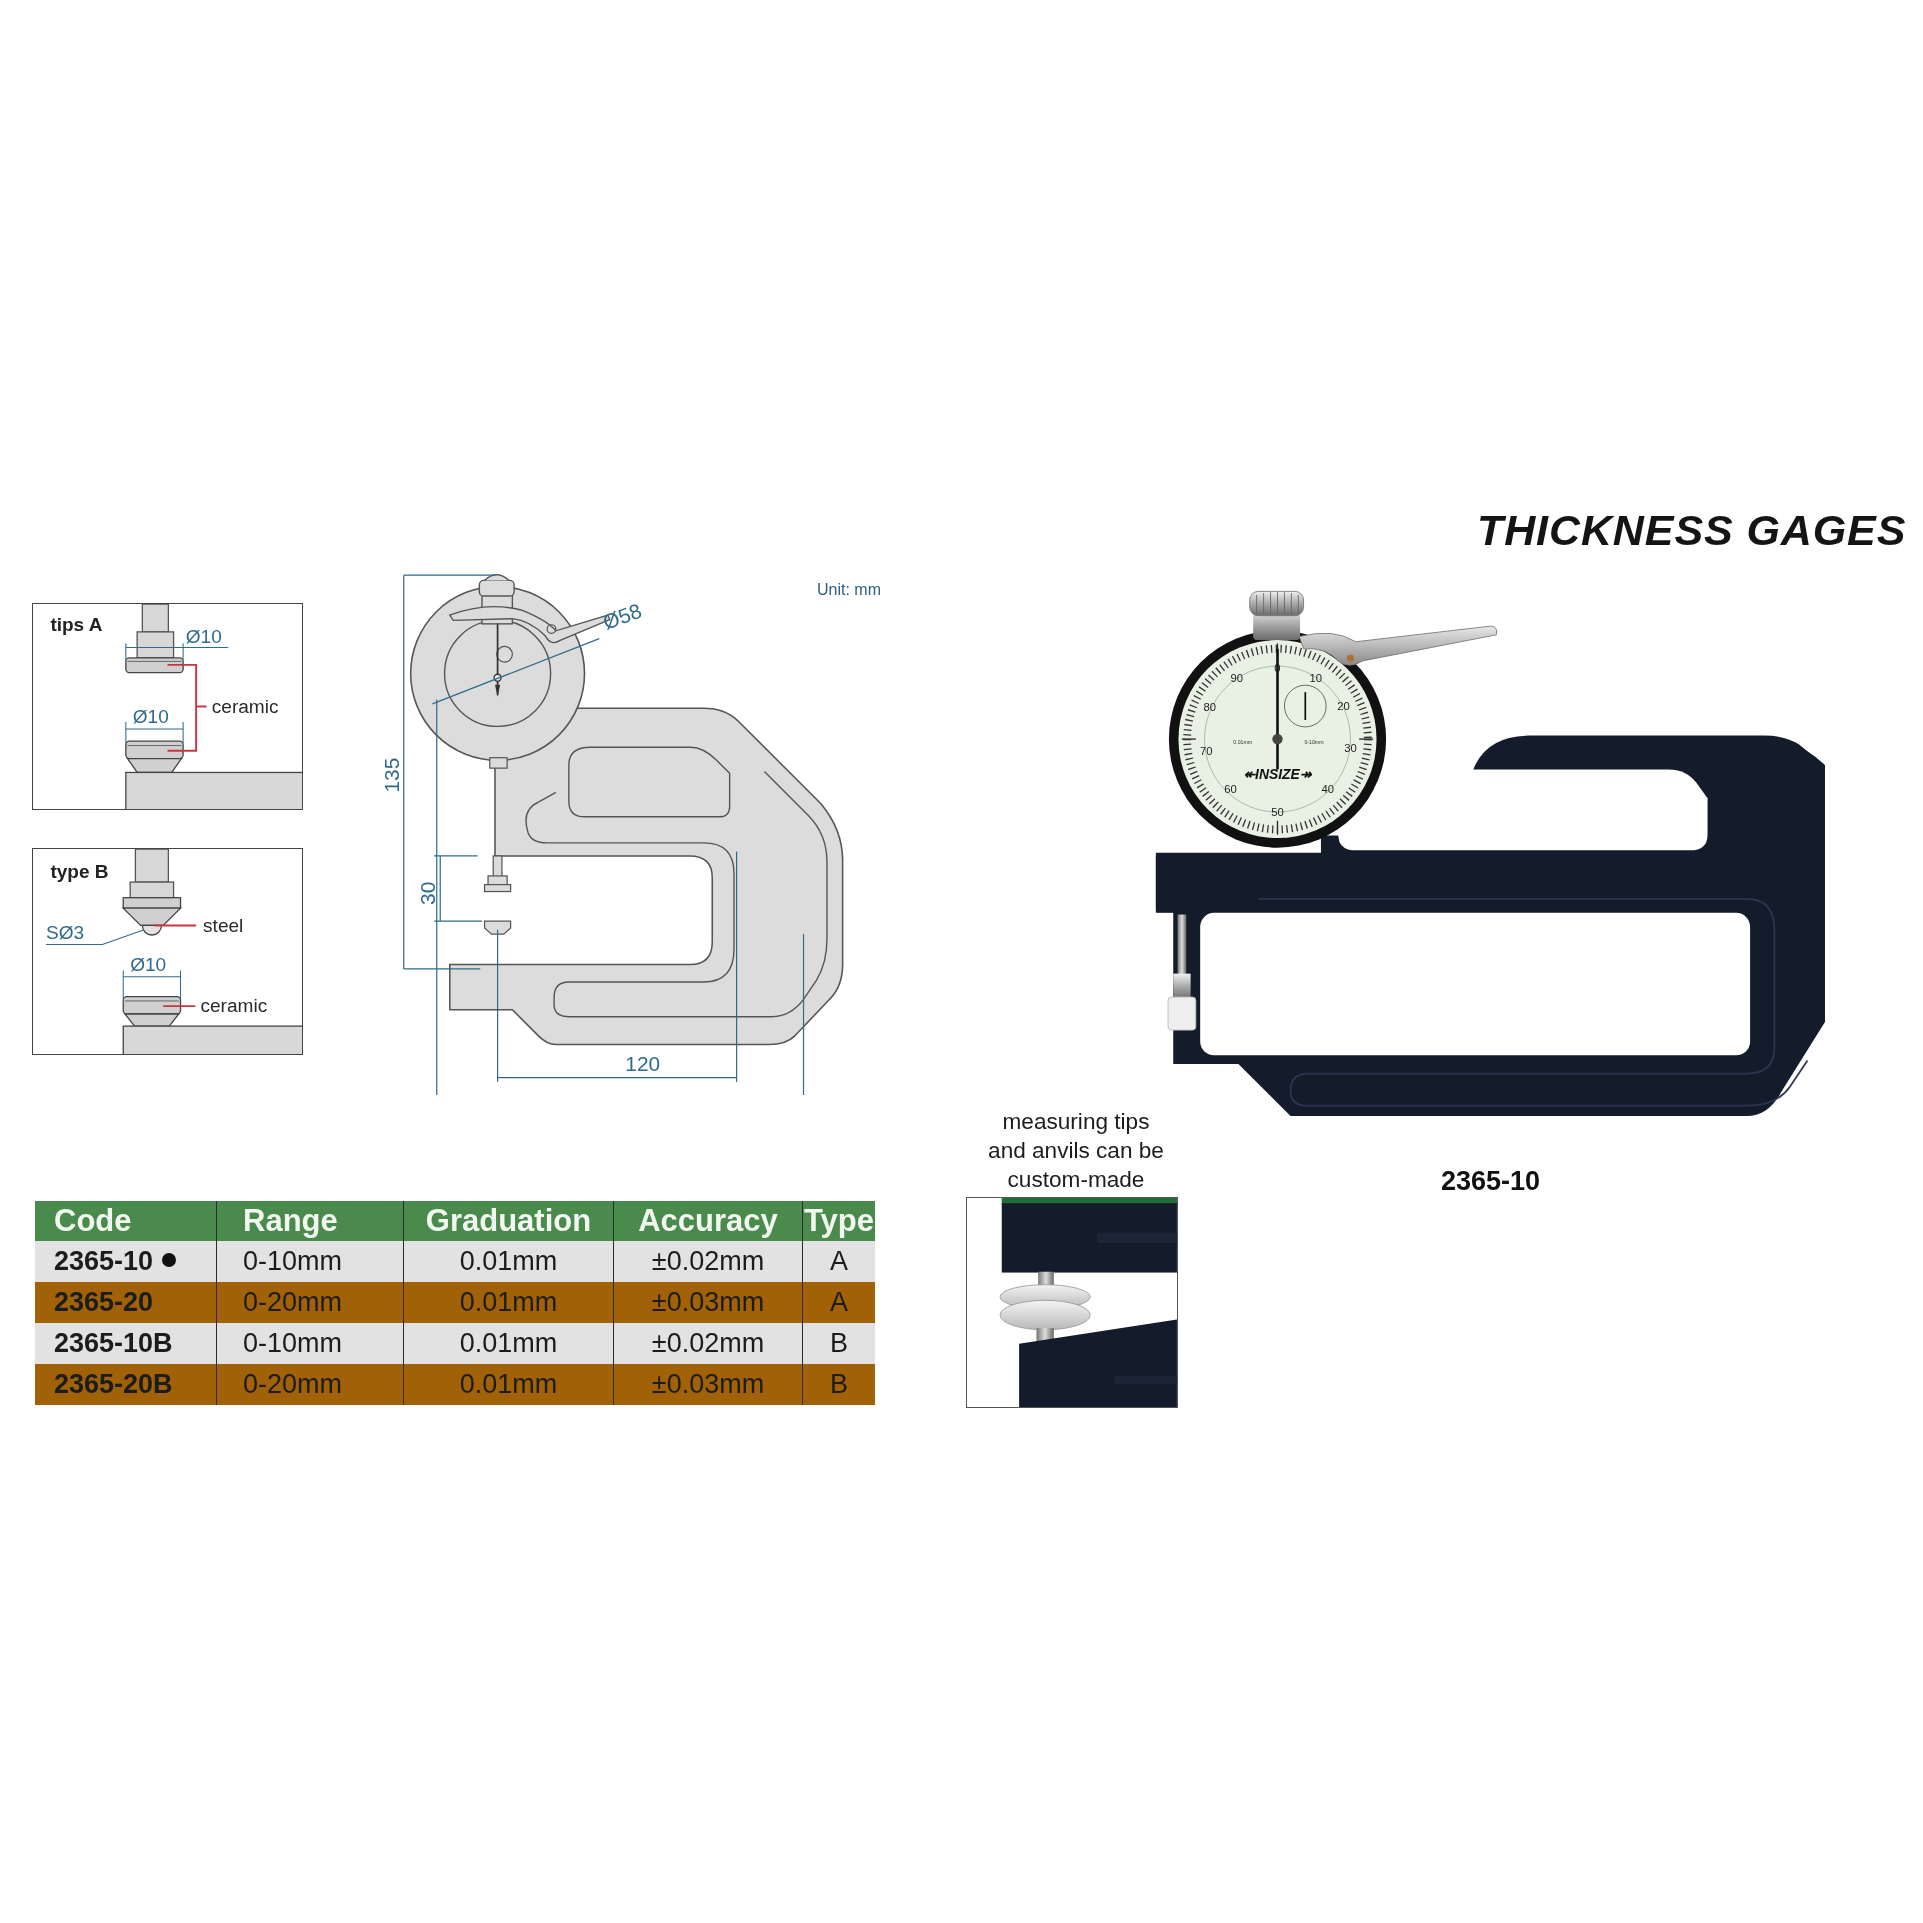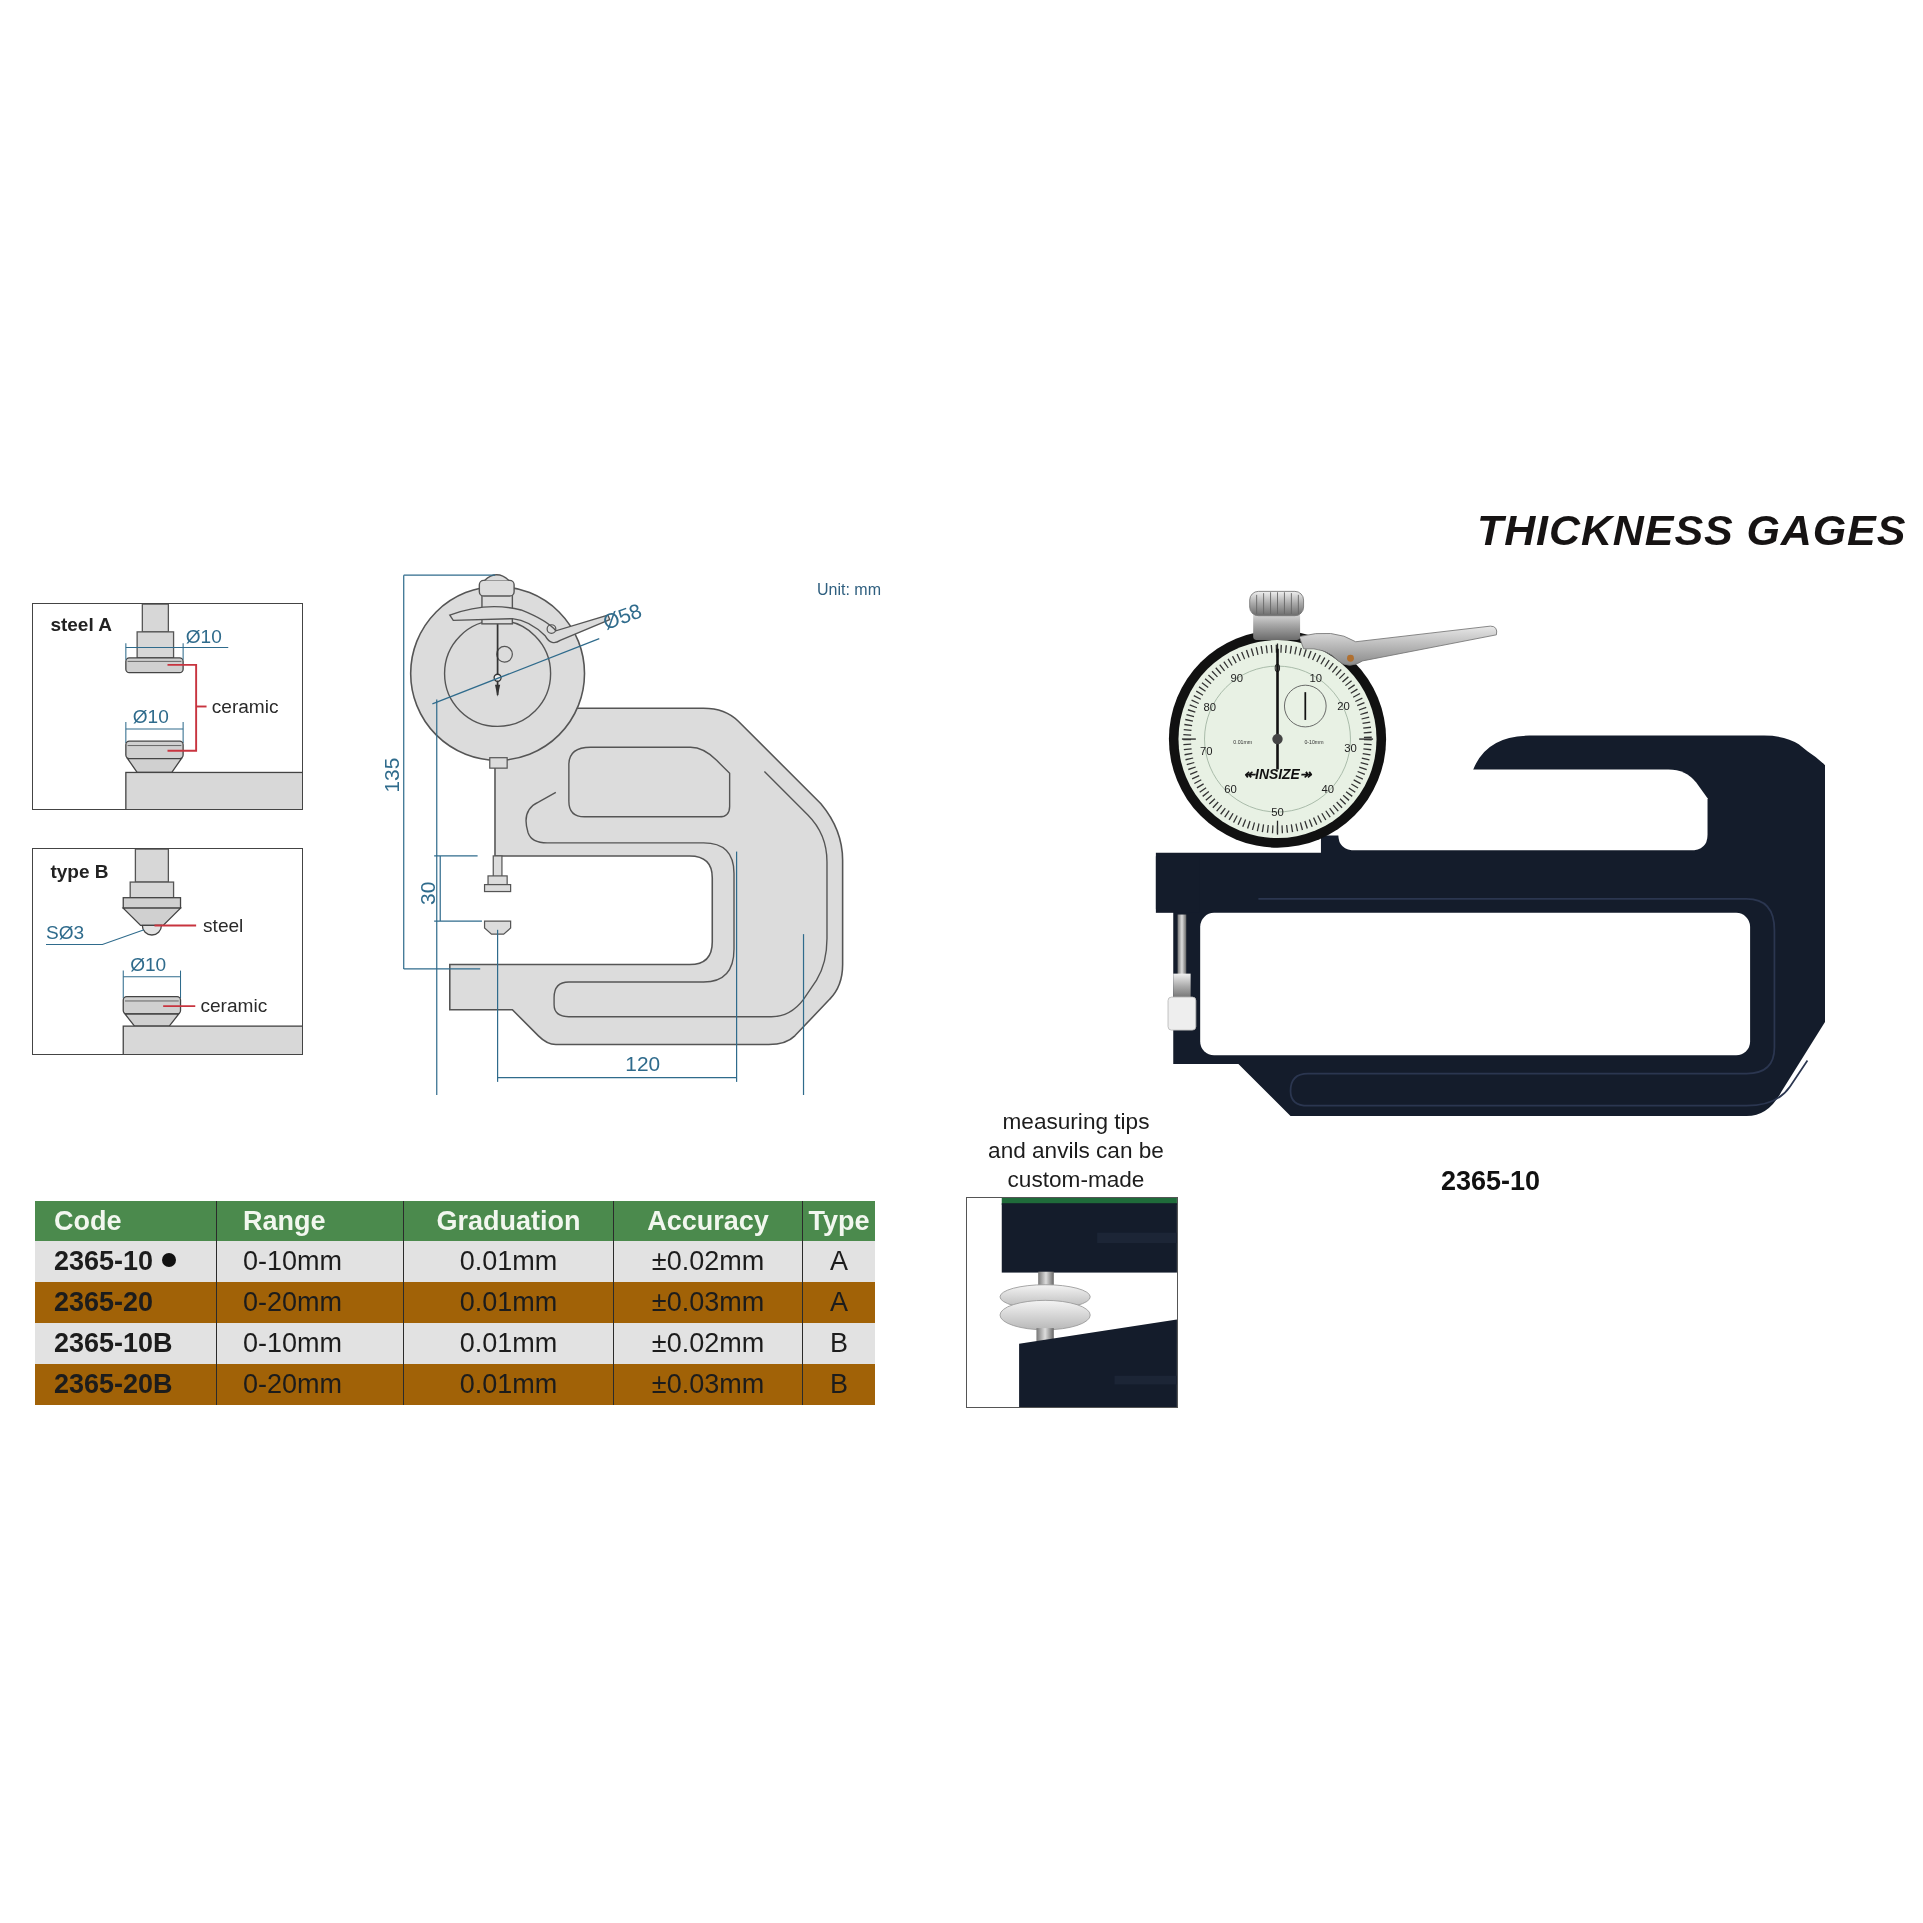--- a/index.html
+++ b/index.html
@@ -13,21 +13,21 @@
     .detail-box { position: absolute; border: 1.7px solid #444; background: #fff; overflow: hidden; }
     .detail-box svg { position: absolute; left: 0; top: 0; }
     .box-label { position: absolute; font-weight: bold; font-size: 19px; color: #222; }
     .dim-text { font-family: "Liberation Sans", sans-serif; fill: #2f6b8c; }
     .note-text { font-family: "Liberation Sans", sans-serif; fill: #2a2a2a; }
 
     .unit-label { left: 817px; top: 581px; font-size: 16px; color: #2f5f7f; }
 
     .spec-table { position: absolute; left: 35px; top: 1201px; width: 840px;
                   border-collapse: collapse; }
-    .spec-table th { background: #4b8a4d; color: #f2f7ef; font-size: 27px;
+    .spec-table th { background: #4b8a4d; color: #f2f7ef; font-size: 31px;
                      font-weight: bold; height: 40px; padding: 0; text-align: left; }
     .spec-table td { font-size: 27px; height: 41px; padding: 0; color: #1c1c1c; }
     .spec-table tr.odd td { background: #e2e2e2; }
     .spec-table tr.even td { background: #a16207; }
     .spec-table th, .spec-table td { border-right: 1.7px solid #2b2b2b; }
     .spec-table th:last-child, .spec-table td:last-child { border-right: none; }
     .col-code { width: 162px; padding-left: 19px !important; font-weight: bold; }
     .col-range { width: 160px; padding-left: 26px !important; }
     .col-grad { width: 209px; text-align: center !important; }
     .col-acc  { width: 188px; text-align: center !important; }
@@ -69,21 +69,21 @@
     <rect x="107" y="158" width="66" height="20" rx="4" fill="#d0d0d0" stroke="#444" stroke-width="1.5"></rect>
     <line x1="109" y1="163" x2="171" y2="163" stroke="#555" stroke-width="1"></line>
     <polygon points="109,178 171,178 160,194 120,194" fill="#d0d0d0" stroke="#444" stroke-width="1.5"></polygon>
 
     <rect x="107" y="194" width="210" height="45" fill="#d8d8d8" stroke="#444" stroke-width="1.5"></rect>
 
     <polyline points="155,70 188,70 188,169 155,169" fill="none" stroke="#c8343f" stroke-width="2.2"></polyline>
     <line x1="188" y1="118" x2="200" y2="118" stroke="#c8343f" stroke-width="2.2"></line>
     <text x="206" y="126" class="note-text" font-size="22">ceramic</text>
   </svg>
-  <div class="box-label" style="left:17.4px; top:10.4px;">steel A</div>
+  <div class="box-label" style="left:17.4px; top:10.4px;">tips A</div>
 </div>
 
 <div class="detail-box" style="left:32px; top:848px; width:269px; height:205px;">
   <svg width="269" height="205" viewBox="0 0 310 236">
     <rect x="118" y="0" width="38" height="38" fill="#d7d7d7" stroke="#555" stroke-width="1.5"></rect>
     <rect x="112" y="38" width="50" height="18" fill="#d7d7d7" stroke="#555" stroke-width="1.5"></rect>
     <rect x="104" y="56" width="66" height="12" fill="#d0d0d0" stroke="#444" stroke-width="1.5"></rect>
     <polygon points="104,68 170,68 150,88 124,88" fill="#d0d0d0" stroke="#444" stroke-width="1.5"></polygon>
     <path d="M126,88 A11,11 0 0 0 148,88 Z" fill="#e2e2e2" stroke="#444" stroke-width="1.5"></path>
 

